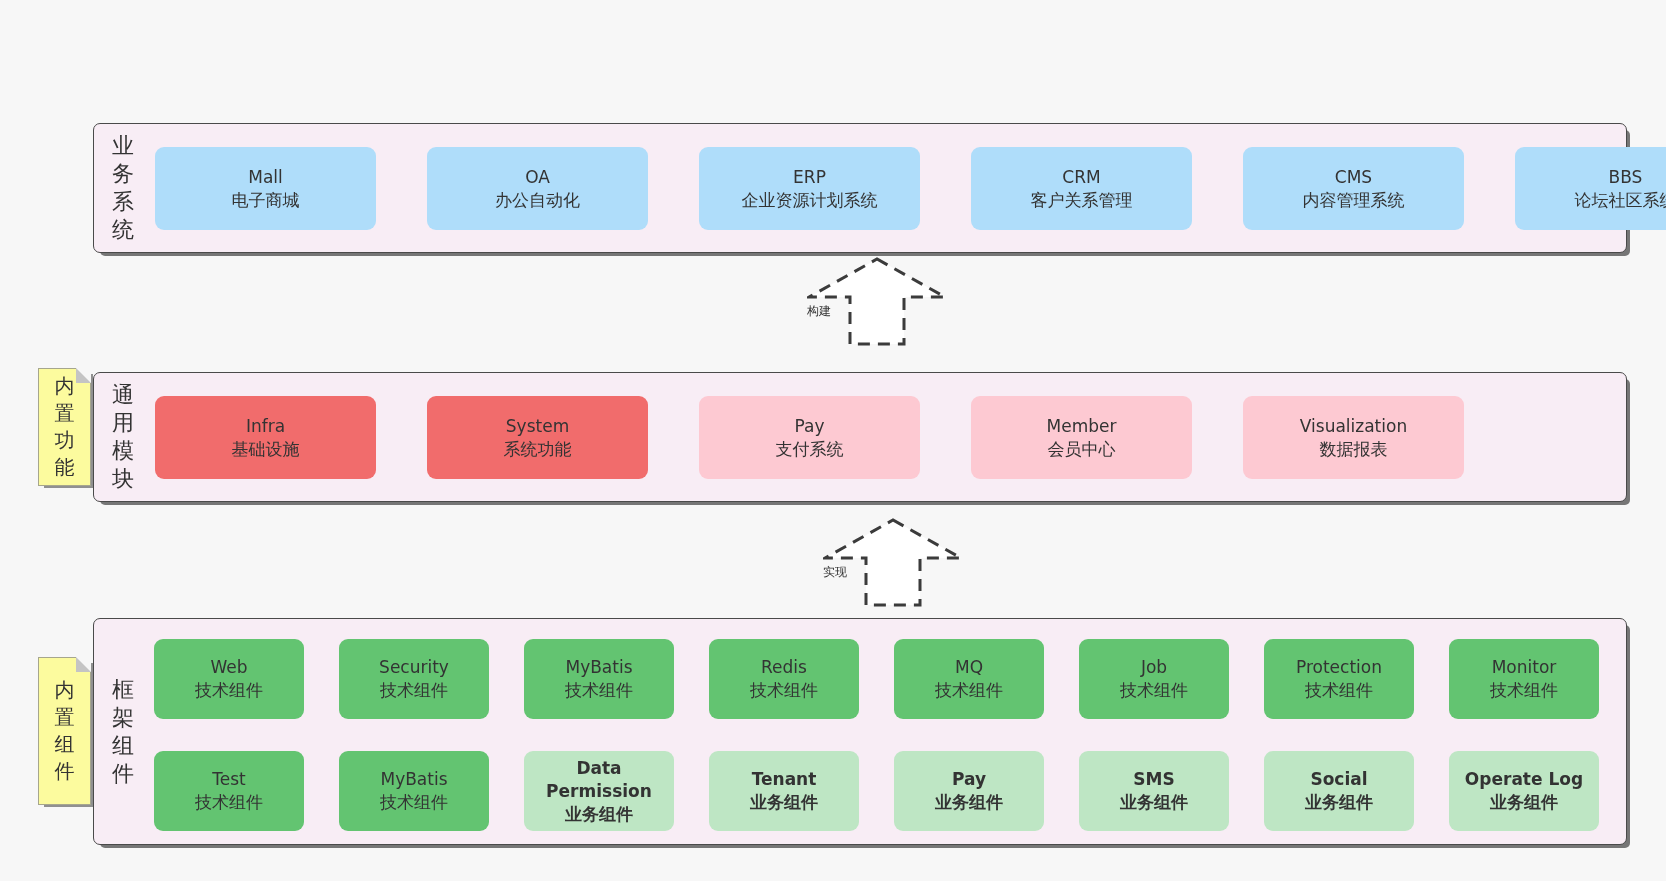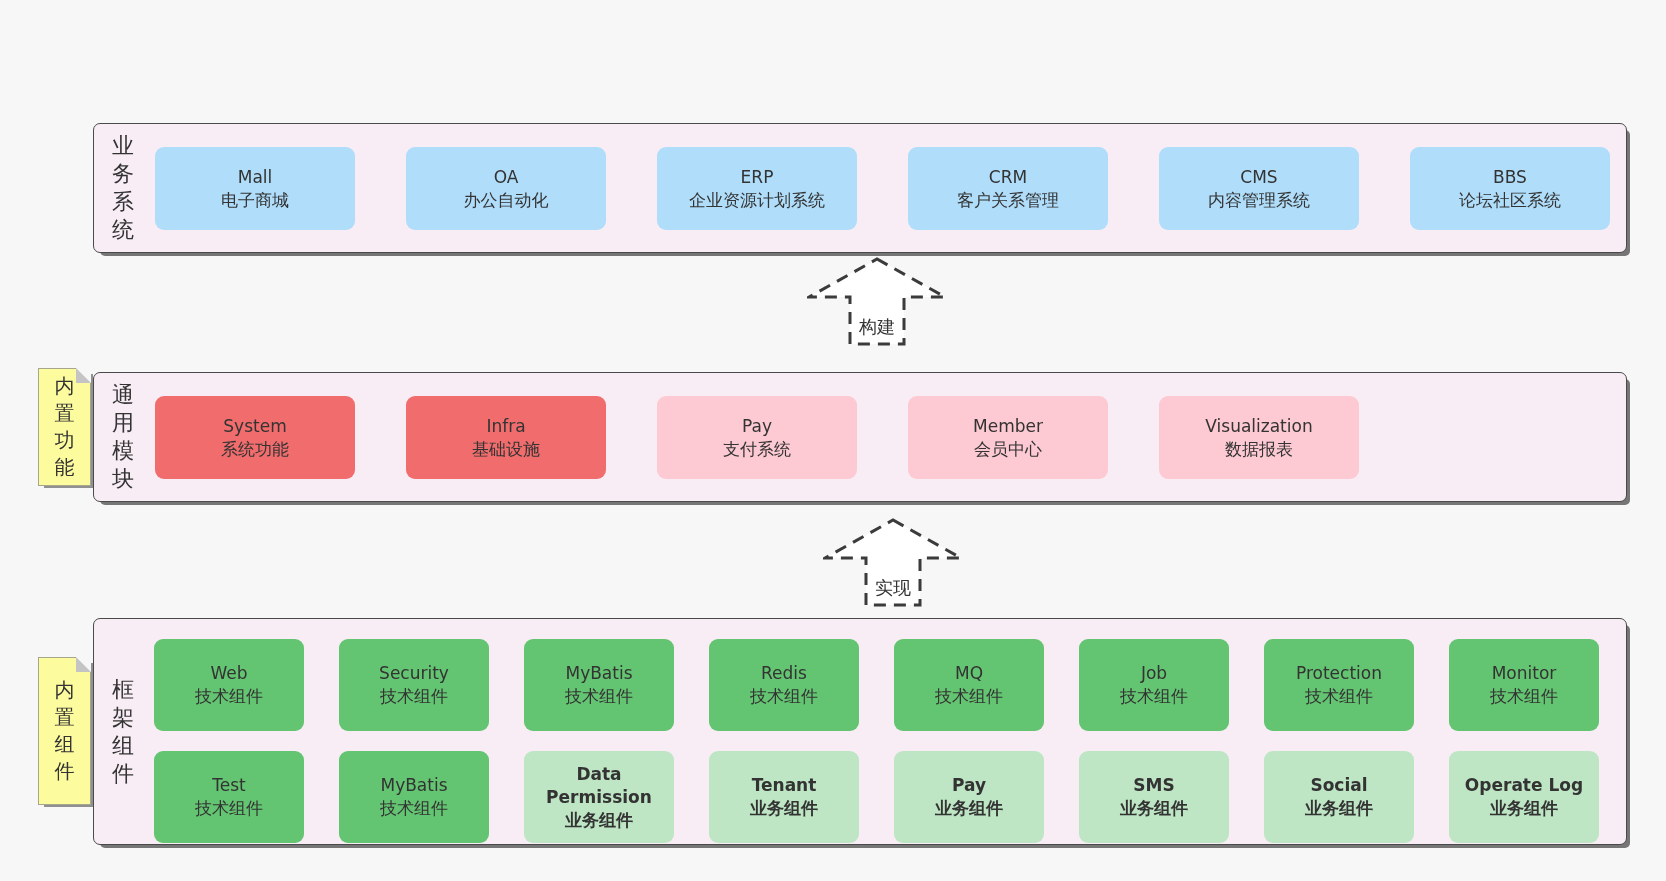--- a/index.html
+++ b/index.html
@@ -28,22 +28,22 @@
   .row{position:absolute;display:flex;}
   .row-6{left:61px;top:23px;gap:51px;}
   #band-framework .row-8{left:60px;gap:35px;}
   #fw-row-1{top:20px;}
   #fw-row-2{top:132px;}
   .box{
     flex:0 0 auto;border-radius:9px;
     display:flex;flex-direction:column;align-items:center;justify-content:center;
     text-align:center;font-size:17px;line-height:23px;
   }
-  .row-6 .box{width:200px;height:83px;align-items:center;}
-  .row-8 .box{width:150px;height:92px;}
+  .row-6 .box{width:221px;height:83px;align-items:center;}
+  .row-8 .box{width:150px;height:80px;}
   .v-blue{background:var(--c-box-blue,#afddfa);}
   .v-red{background:var(--c-box-red,#f16c6c);}
   .v-pink{background:var(--c-box-pink,#fdc9d2);}
   .v-green{background:var(--c-box-green,#63c471);}
   .v-green-light{background:var(--c-box-green-light,#bee6c4);font-weight:bold;}
   .note{
     position:absolute;width:53px;box-sizing:border-box;
     background:var(--c-note-bg,#fcfb9e);
     border:1px solid #a6a68d;
     box-shadow:4px 4px 0 -2px rgba(75,75,75,.6);
@@ -60,22 +60,22 @@
   .arrow{position:absolute;width:140px;height:90px;}
   #arrow-build{left:807px;top:257px;}
   #arrow-implement{left:823px;top:518px;}
   .arrow svg{display:block;width:140px;height:90px;}
   .arrow polygon{
     fill:var(--c-arrow-fill,#fff);
     stroke:var(--c-arrow-stroke,#3b3b3b);
     stroke-width:3;stroke-dasharray:12 8;stroke-linejoin:miter;
   }
   .arrow-label{
-    position:absolute;left:0;right:0;top:58px;
-    text-align:center;font-size:18px;
+    position:absolute;left:0;right:0;top:46px;
+    text-align:left;font-size:12px;
   }
 </style>
 </head>
 <body>
 
 <div class="stage">
 
   <div class="band" id="band-business">
     <div class="band-title">业
 务
@@ -123,26 +123,26 @@
 功
 能</span>
   </div>
   <div class="band" id="band-modules">
     <div class="band-title">通
 用
 模
 块</div>
     <div class="row row-6">
         <div class="box v-red">
+          <div class="box-en">Infra</div>
+          <div class="box-zh">基础设施</div>
+        </div>
+        <div class="box v-red">
           <div class="box-en">System</div>
           <div class="box-zh">系统功能</div>
-        </div>
-        <div class="box v-red">
-          <div class="box-en">Infra</div>
-          <div class="box-zh">基础设施</div>
         </div>
         <div class="box v-pink">
           <div class="box-en">Pay</div>
           <div class="box-zh">支付系统</div>
         </div>
         <div class="box v-pink">
           <div class="box-en">Member</div>
           <div class="box-zh">会员中心</div>
         </div>
         <div class="box v-pink">

